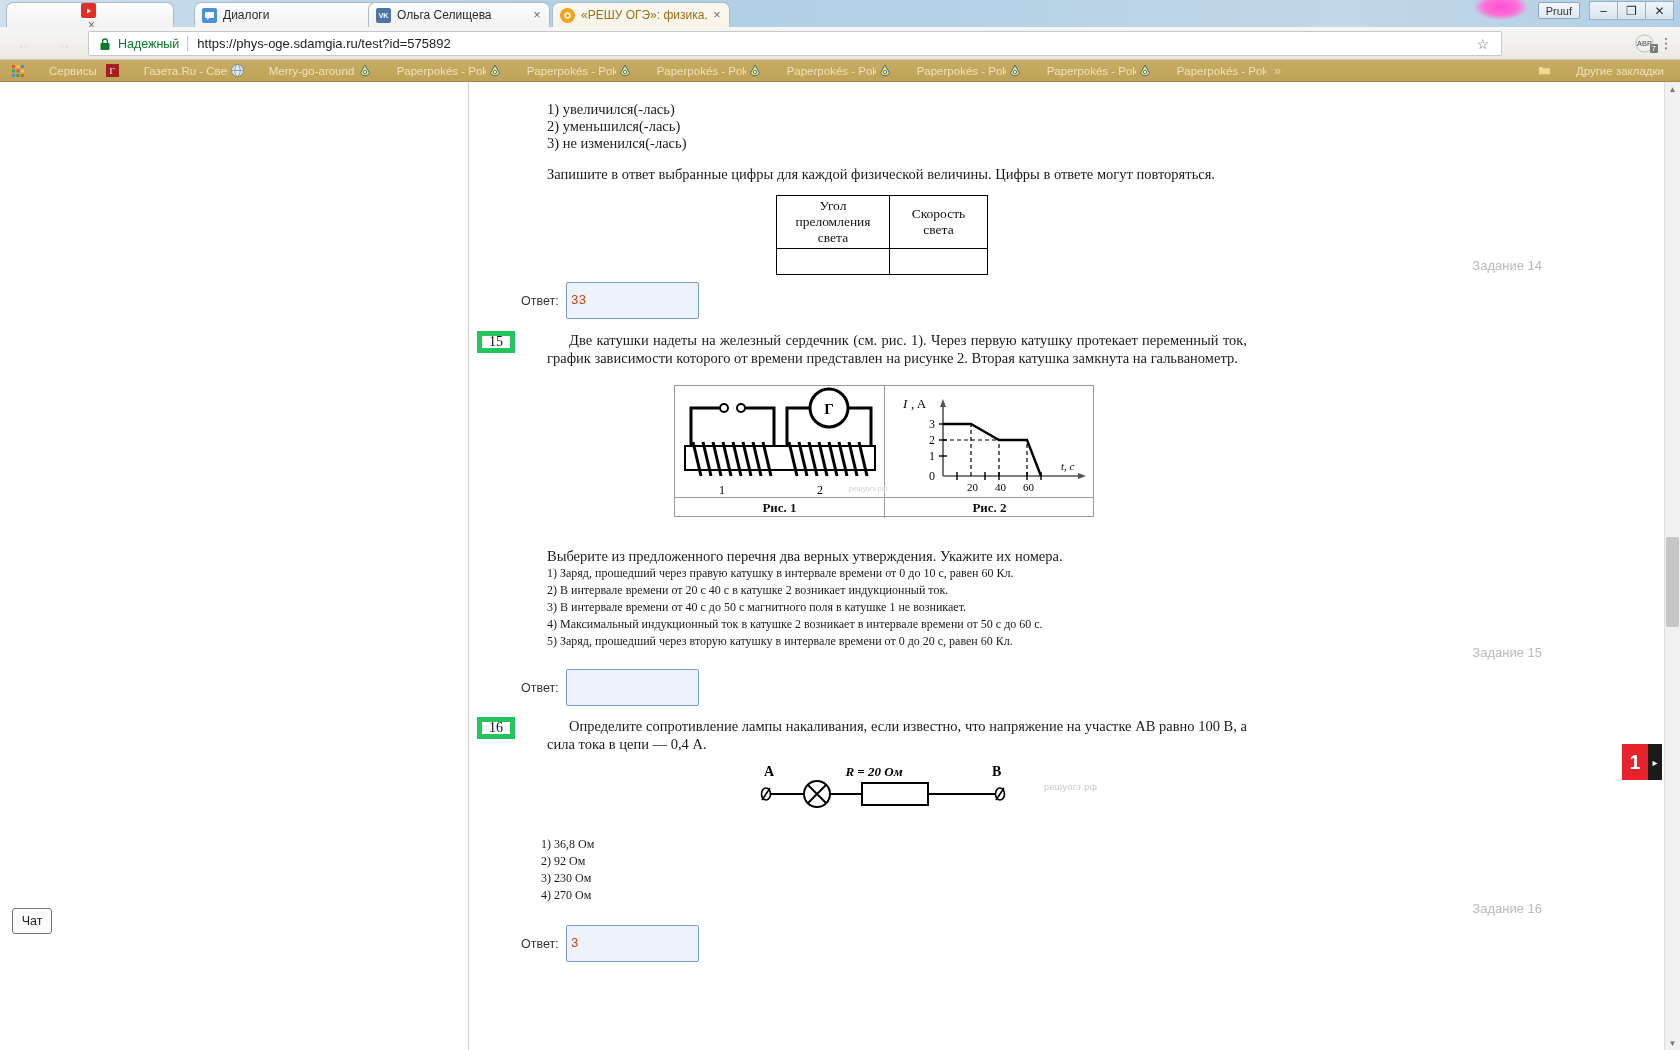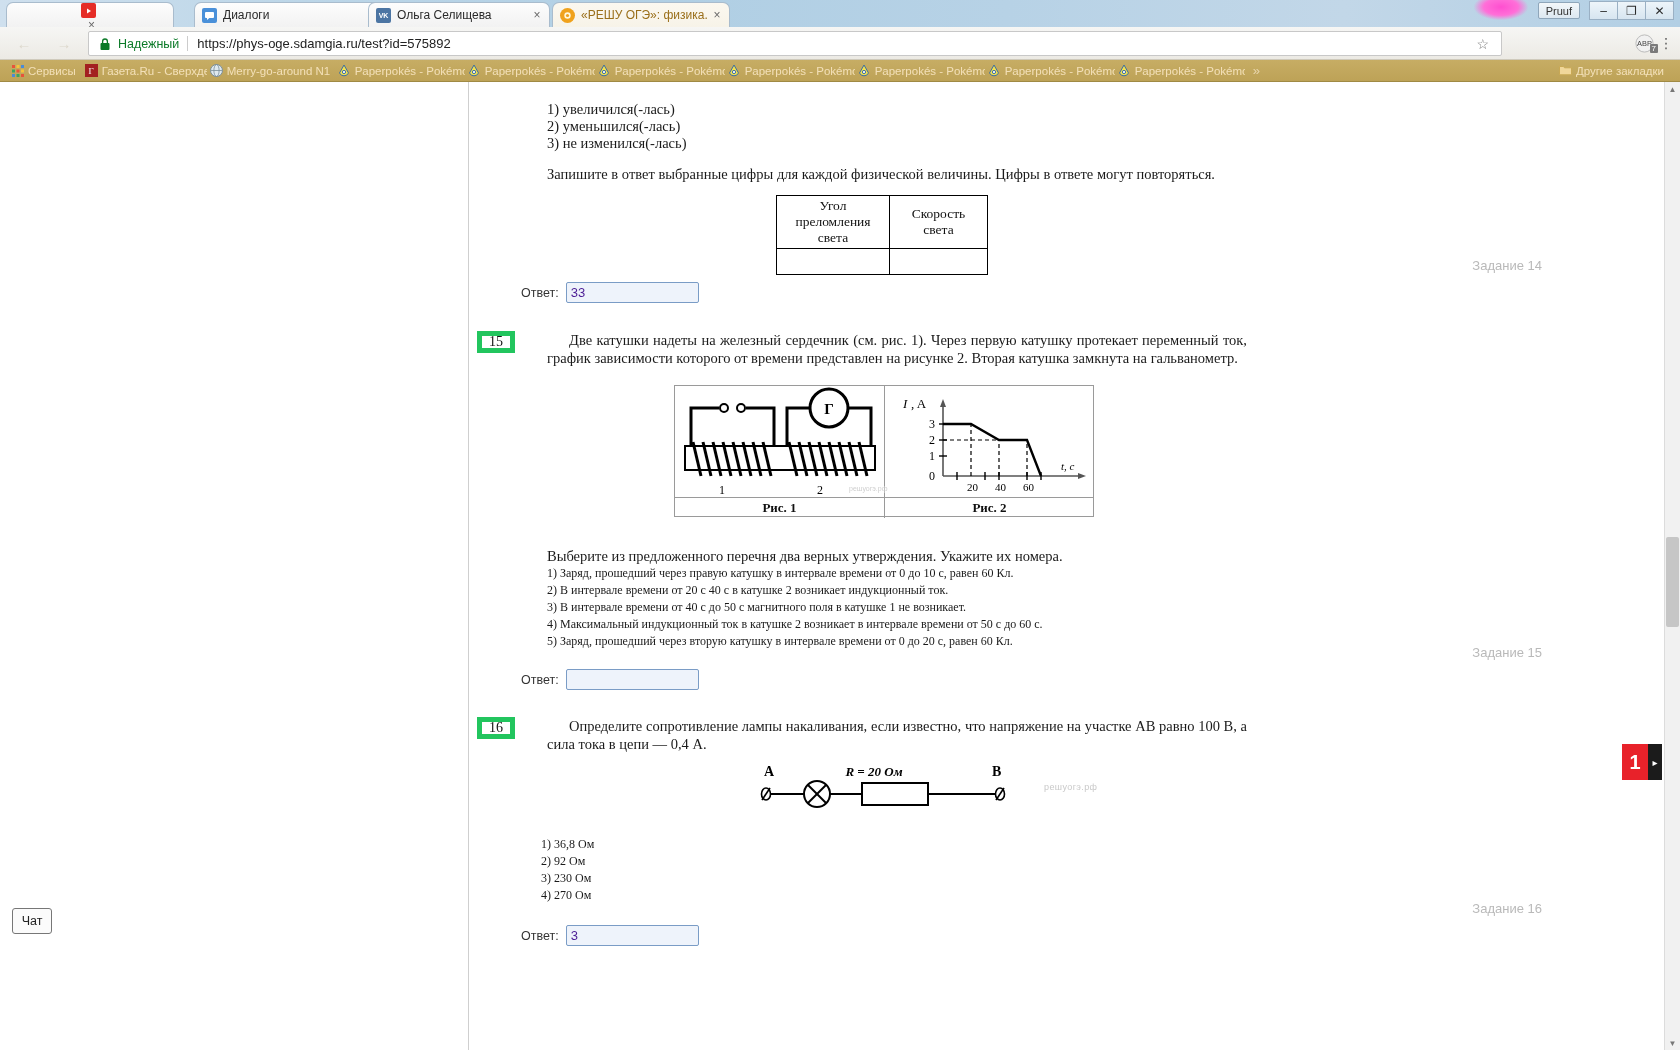--- a/index.html
+++ b/index.html
@@ -92,20 +92,21 @@
   #bookmarks {
     position: absolute; left: 0; top: 60px; width: 1680px; height: 22px;
     background: linear-gradient(to bottom, #c7ad64 0%, #bda257 100%);
     display: flex; align-items: center; padding-left: 8px;
     border-bottom: 1px solid #a08a44;
   }
   .bm {
     display: flex; align-items: center; height: 19px; padding: 0 6px 0 3px;
     font-size: 11.5px; color: #f3e0b8; white-space: nowrap; overflow:hidden;
     font-family:"Liberation Sans", sans-serif;
+    gap:21px;
   }
   .bm-ico { width: 13px; height: 13px; margin-right: 4px; flex:0 0 13px; display:flex; align-items:center; justify-content:center; }
   #bm-overflow { color:#e8d6ac; font-size: 13px; padding: 0 8px; }
   #bm-other { margin-left: auto; margin-right: 10px; }
 
   
   #page {
     position: absolute; left: 0; top: 82px; width: 1664px; height: 968px;
     background: #ffffff; overflow: hidden;
   }
@@ -126,23 +127,23 @@
     font-family: "Liberation Serif", serif; font-size: 14px; color: #111;
     background: #fff;
   }
   .task-label {
     position: absolute; right: 16px; font-family: "Liberation Sans", sans-serif;
     font-size: 13px; color: #b9b9b9;
   }
   .answer-row { position: absolute; display: flex; align-items: center; }
   .answer-label { font-family: "Liberation Sans", sans-serif; font-size: 12.5px; color: #333; margin-right: 7px;}
   .answer-input {
-    width: 133px; height: 21px; border: 1px solid #7a9cc6; border-radius: 2px;
-    background: #eef3fb; font-family: Liberation Sans, sans-serif; font-size: 13px;
-    color: #4c1d95; padding: 0 4px; outline: none;
+    width: 133px; height: 37px; border: 1px solid #7a9cc6; border-radius: 2px;
+    background: #eef3fb; font-family: Liberation Mono, monospace; font-size: 13px;
+    color: #c2410c; padding: 0 4px; outline: none;
   }
 
   
   #q14-table {
     position: absolute; left: 307px; top: 113px; border-collapse: collapse;
   }
   #q14-table td {
     border: 1px solid #000; font-family:"Liberation Serif", serif; font-size: 13.5px;
     color:#111; text-align: center; vertical-align: middle; padding: 2px 5px;
   }

